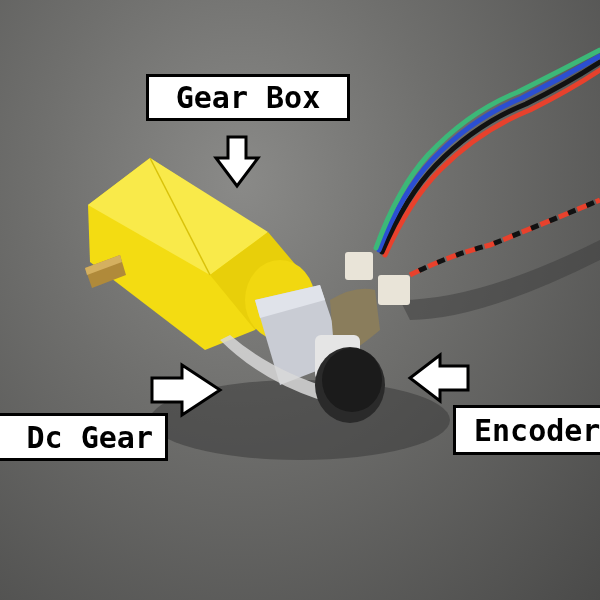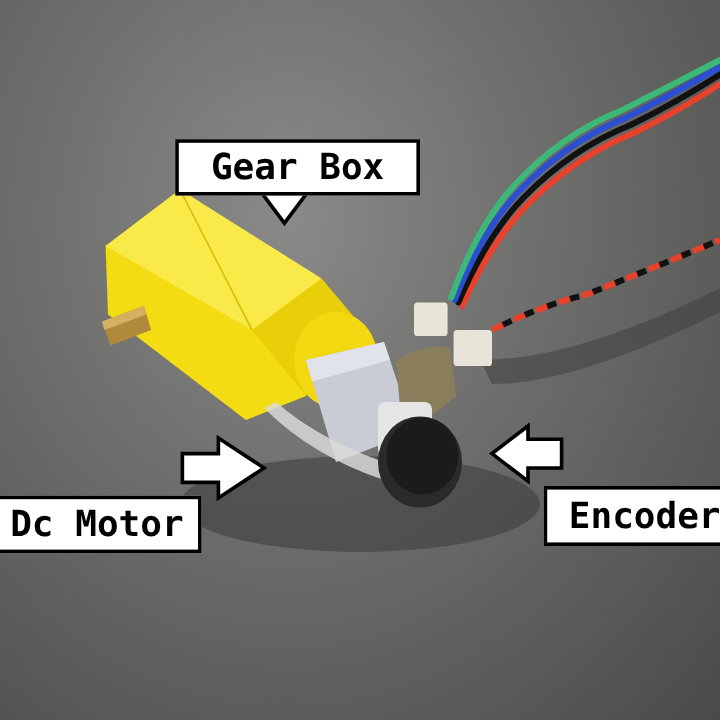--- a/index.html
+++ b/index.html
@@ -56,23 +56,23 @@
   </g>
 
   <rect x="345" y="252" width="28" height="28" rx="3" fill="#e9e4d8"></rect>
   <rect x="378" y="275" width="32" height="30" rx="3" fill="#e9e4d8"></rect>
 
   <polygon points="228,137 246,137 246,158 258,158 237,186 216,158 228,158" fill="#fff" stroke="#000" stroke-width="3"></polygon>
   <polygon points="152,378 182,378 182,365 220,390 182,415 182,402 152,402" fill="#fff" stroke="#000" stroke-width="3"></polygon>
   <polygon points="468,366 440,366 440,355 410,378 440,401 440,390 468,390" fill="#fff" stroke="#000" stroke-width="3"></polygon>
 </svg>
 
-<div class="label" style="left:146px;top:74px;width:204px;height:47px;justify-content:center;margin-top:42px;">
+<div class="label" style="left:146px;top:74px;width:204px;height:47px;justify-content:center;">
   <span>Gear Box</span>
 </div>
 
 <div class="label" style="left:-20px;top:413px;width:188px;height:48px;justify-content:flex-end;padding-right:12px;">
-  <span>Dc Motor</span>
+  <span>Dc Gear</span>
 </div>
 
 <div class="label" style="left:453px;top:405px;width:170px;height:50px;justify-content:flex-start;padding-left:18px;">
   <span>Encoder</span>
 </div>
 
 </body></html>

